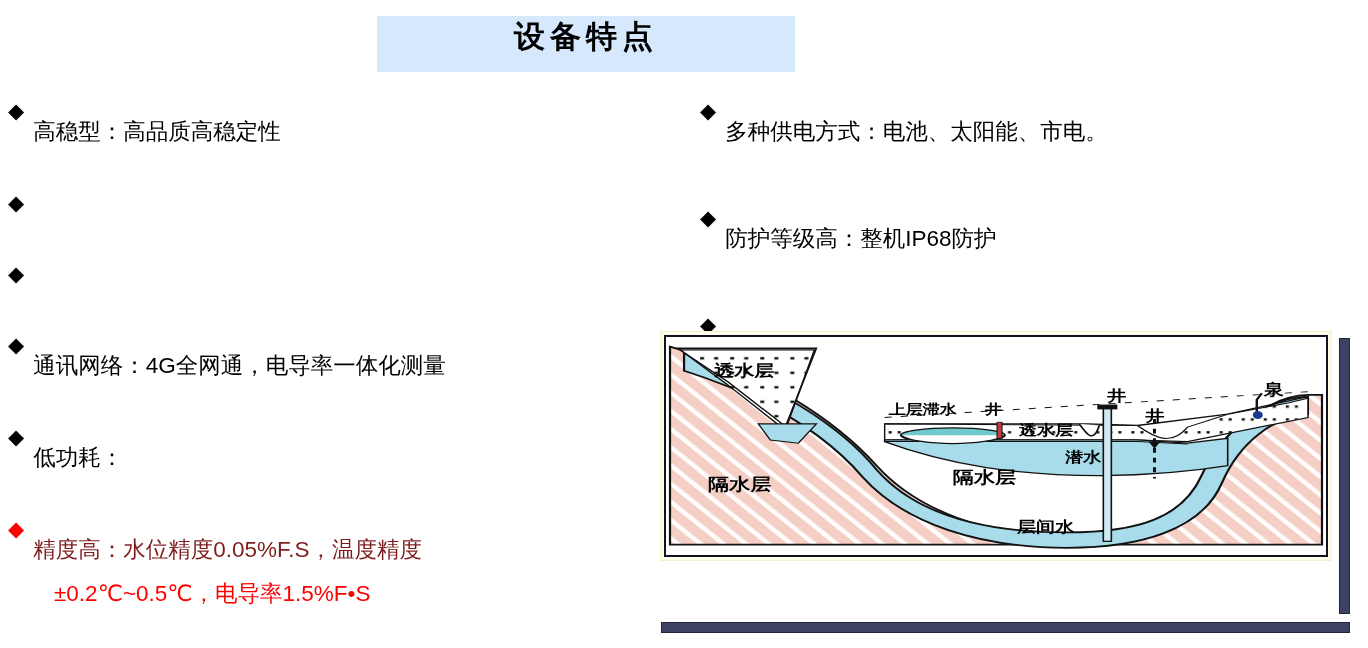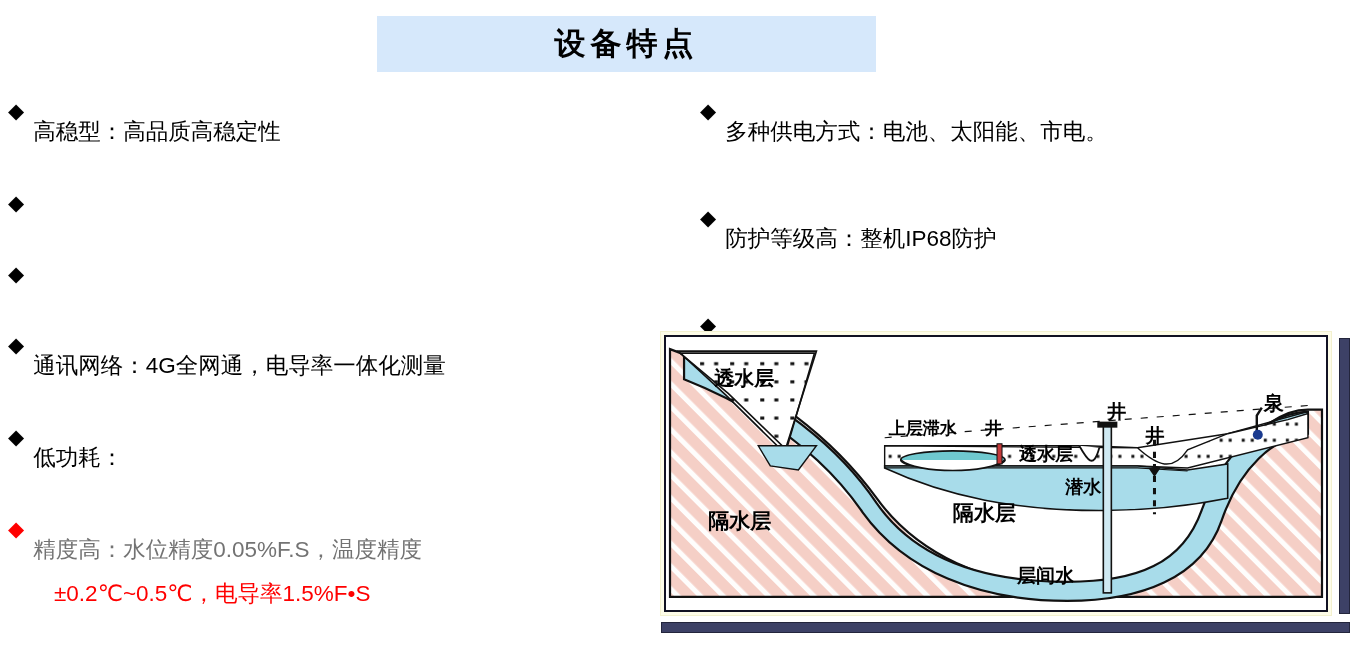--- a/index.html
+++ b/index.html
@@ -7,23 +7,23 @@
     width: 1368px; height: 648px;
     background: #ffffff;
     font-family: "Liberation Sans", "DejaVu Sans", sans-serif;
     overflow: hidden;
   }
   #slide { position: relative; width: 1368px; height: 648px; background:#fff; }
 
   
   #title-band {
     position: absolute; left: 377px; top: 16px;
-    width: 499px; height: 56px;
+    width: 418px; height: 56px;
     background: #d6e8fb;
-    display: flex; align-items: center; justify-content: center;
+    display: flex; justify-content: center;
   }
   #title-text {
     font-family: "DejaVu Serif", "Liberation Serif", serif;
     font-size: 31px; font-weight: 700; color: #000;
     letter-spacing: 5px; white-space: nowrap;
   }
 
   
   .bullet-col { position: absolute; }
   #left-col  { left: 8px;  top: 96px;  width: 650px; }
@@ -36,35 +36,35 @@
   .bullet-mark {
     font-size: 21px; line-height: 30px;
     color: #000; margin-right: 9px; flex: none;
   }
   .bullet-mark.red { color: #ff0000; }
   .bullet-text {
     font-size: 22.5px; line-height: 30px; color: #000;
     font-weight: 400;
     margin-top: 21px;
   }
-  .bullet-text.red { color: #737373; }
+  .bullet-text.red { color: #7f1d1d; }
   .bullet-cont {
     font-size: 22.5px; line-height: 30px; color: #ff0000;
     margin-left: 46px; white-space: nowrap;
   }
 
   
   #left-col  .bullet-item { margin-bottom: 41px; }
   #left-col  .bullet-item.tight { margin-bottom: 14px; }
   #right-col .bullet-item { margin-bottom: 56px; }
 
   
   #diagram-frame {
     position: absolute; left: 660px; top: 331px;
-    width: 672px; height: 285px;
+    width: 672px; height: 230px;
     background: #fdfce8;
     border: 1px solid #f3f1cf;
     padding: 3px;
   }
   #diagram-inner {
     position: relative; width: 100%; height: 100%;
     background: #ffffff;
     border: 2px solid #111122;
     overflow: hidden;
   }

